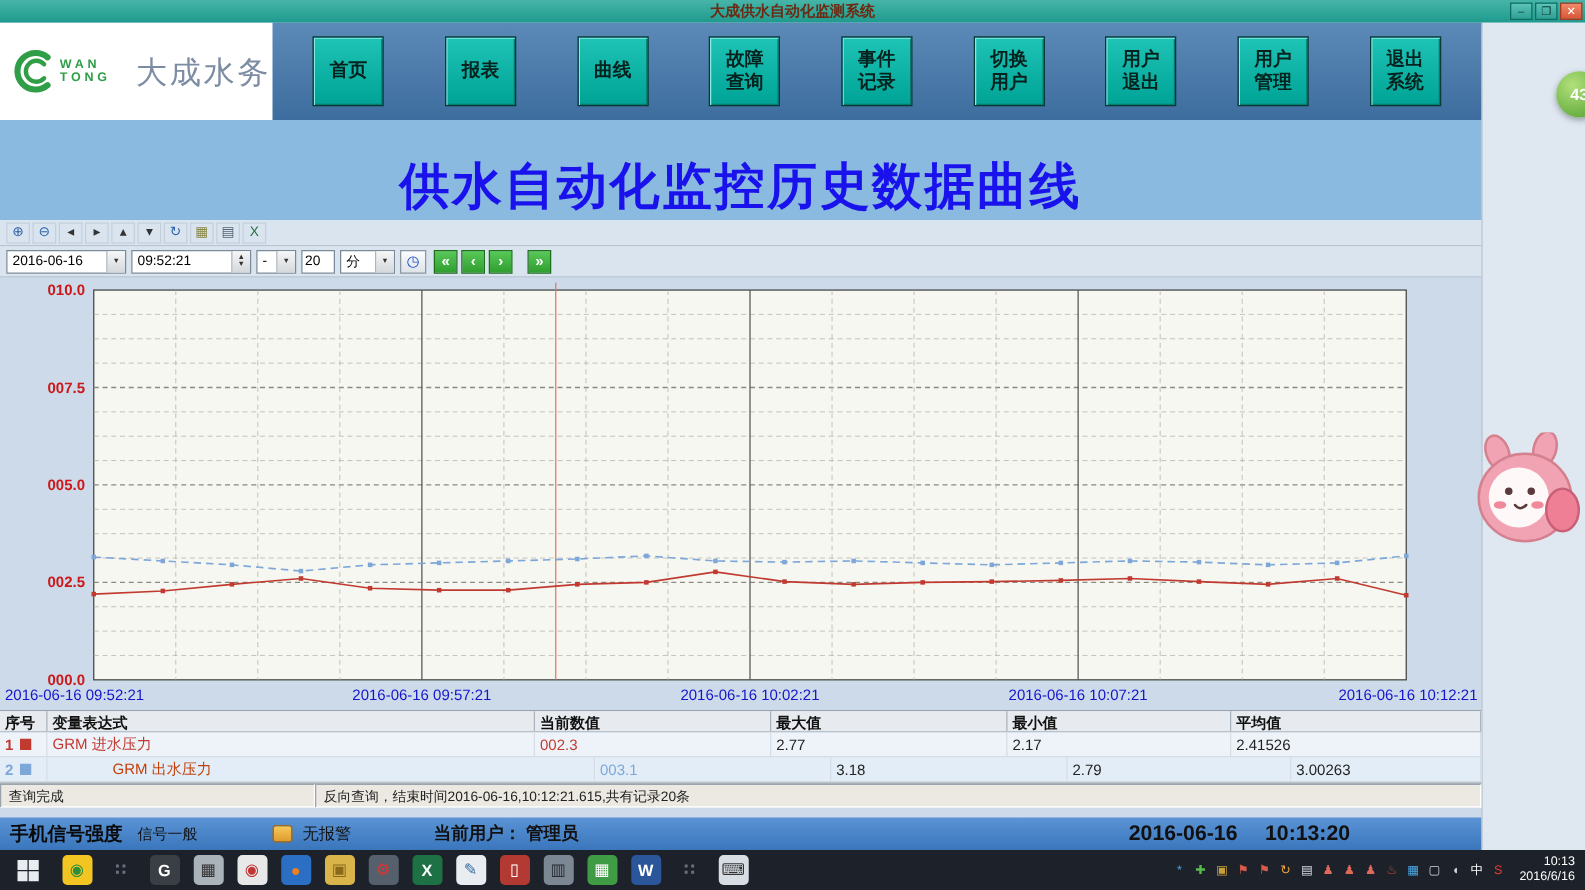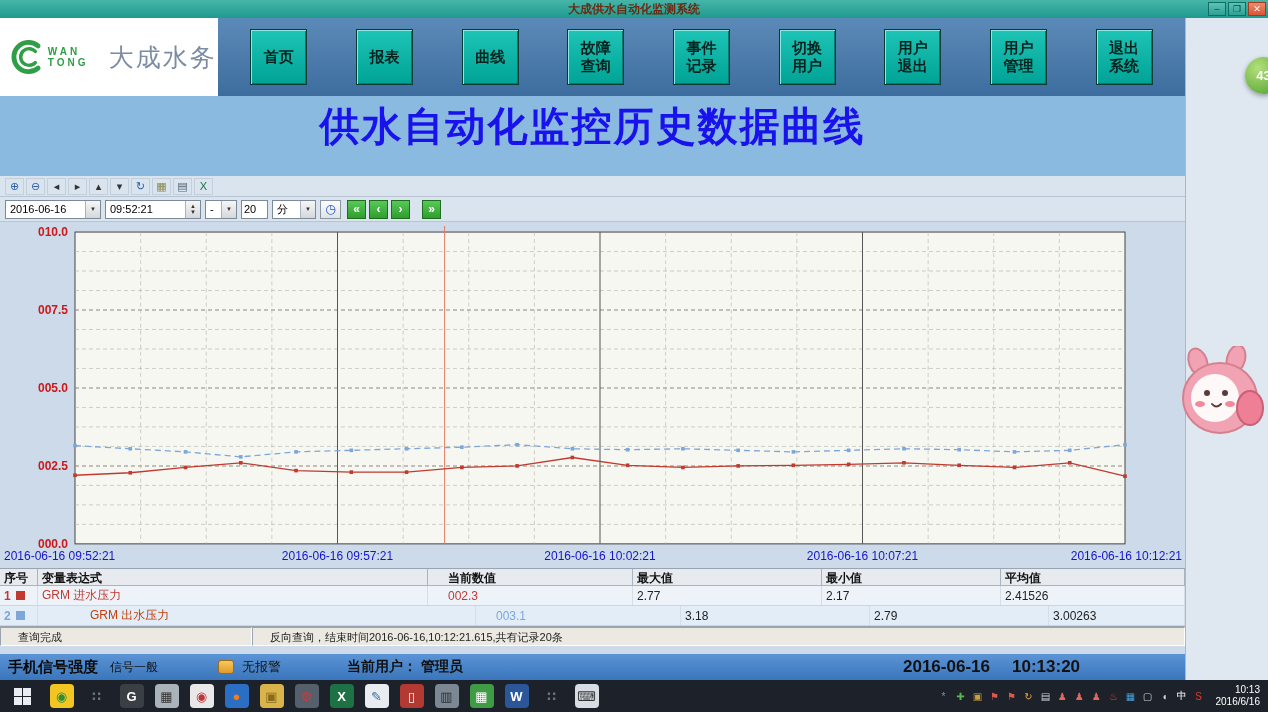--- a/index.html
+++ b/index.html
@@ -22,21 +22,21 @@
   .logo{width:218px;background:#fff;display:flex;align-items:center;gap:4px;padding:3px 6px;}
   .logo-left{display:flex;align-items:center;}
   .logo-mark{width:58px;height:48px;}
   .logo-sub{font-size:10px;color:#2f9e46;letter-spacing:3px;font-weight:bold;}
   .brand{font-size:25px;font-weight:normal;color:#7c8ca2;letter-spacing:2px;white-space:nowrap;}
   .nav{flex:1;display:flex;align-items:center;justify-content:space-around;padding:0 8px;}
   .nav-btn{width:57px;height:56px;background:linear-gradient(#1ec4b6,#00a396);border:1px solid #063a34;box-shadow:inset 1px 1px 0 #8fe8de, inset -1px -1px 0 #057a6e;cursor:pointer;padding:0;}
   .nav-label{display:block;white-space:pre-line;font-size:15px;font-weight:bold;color:#06221e;line-height:1.2;}
 
   
-  .banner{height:80px;background:#8abadf;display:flex;align-items:flex-start;justify-content:center;flex:0 0 auto;}
+  .banner{height:80px;background:#8abadf;display:flex;align-items:flex-end;justify-content:center;flex:0 0 auto;}
   .banner-title{font-size:40px;font-weight:bold;color:#1a12ec;margin-top:3px;letter-spacing:2px;}
 
   
   .workspace{flex:1;display:flex;flex-direction:column;background:#ccdaea;min-height:0;}
   .tbar1{height:21px;display:flex;align-items:center;gap:2px;padding:1px 5px;background:#d9e4ef;border-bottom:1px solid #b8c4d2;flex:0 0 auto;}
   .t1btn{width:19px;height:17px;font-size:11px;line-height:14px;background:#d9e4ef;border:1px solid #c3cfdb;cursor:pointer;padding:0;}
   .tbar2{height:25px;display:flex;align-items:center;gap:4px;padding:2px 5px;background:#d9e4ef;border-bottom:1px solid #b8c4d2;flex:0 0 auto;}
   .combo{display:flex;align-items:center;height:19px;background:#fff;border:1px solid #7a8a99;font-size:11px;padding-left:4px;cursor:pointer;}
   .combo .cval{flex:1;white-space:nowrap;}
   .combo .arrow,.combo .spin{width:15px;height:100%;background:linear-gradient(#f6f6f6,#d4d8dc);border-left:1px solid #aab4be;display:flex;align-items:center;justify-content:center;font-size:6px;color:#333;}
@@ -48,30 +48,30 @@
   .gbtn{width:19px;height:19px;background:linear-gradient(#58c858,#2f9e2f);border:1px solid #1c6e1c;color:#fff;font-weight:bold;font-size:12px;line-height:15px;cursor:pointer;padding:0;}
   .gnav .gbtn:last-child{margin-left:9px;}
 
   .chartwrap{flex:1;min-height:0;padding-top:2px;}
   .chartwrap svg{width:100%;height:100%;display:block;}
 
   
   .dtable{background:#eef3f9;border-top:1px solid #98a4b0;font-size:12px;flex:0 0 auto;}
   .thead{display:flex;height:17px;background:#e7ebef;border-bottom:1px solid #aab4be;font-weight:bold;color:#111;}
   .thead span{padding:1px 4px;border-right:1px solid #aab4be;overflow:hidden;white-space:nowrap;}
-  .c0{width:38px;} .c1{width:390px;} .c2{width:189px;margin-left:16px;} .c3{width:189px;} .c4{width:179px;} .c5{flex:1;}
+  .c0{width:38px;} .c1{width:390px;} .c2{width:189px;} .c3{width:189px;} .c4{width:179px;} .c5{flex:1;}
   .trow{display:flex;height:20px;border-bottom:1px solid #cdd5dd;align-items:center;background:#eef3f9;}
   .trows .trow:nth-of-type(2){background:#e3edf7;}
   .tc{padding:0 4px;border-right:1px solid #d5dde5;overflow:hidden;white-space:nowrap;color:#222;height:100%;display:flex;align-items:center;}
   .rownum{font-weight:bold;margin-right:5px;font-style:normal;}
   .swatch{width:9px;height:9px;display:inline-block;font-style:normal;}
 
   
   .statusbar{height:20px;display:flex;background:#ece9e2;border-top:1px solid #98a4b0;font-size:11px;color:#222;flex:0 0 auto;}
-  .status-cell{border:1px solid;border-color:#9aa4ae #ffffff #ffffff #9aa4ae;padding:2px 17px;white-space:nowrap;overflow:hidden;}
+  .status-cell{border:1px solid;border-color:#9aa4ae #ffffff #ffffff #9aa4ae;padding:2px 6px;white-space:nowrap;overflow:hidden;}
   .status-cell.left{width:252px;}
   .status-cell.right{flex:1;}
 
   
   .bottombar{height:26px;margin-top:8px;background:linear-gradient(#5b94d6,#3a76bc);display:flex;align-items:center;position:relative;font-size:12px;color:#111;flex:0 0 auto;}
   .sig-label{font-weight:bold;font-size:15px;margin-left:8px;color:#0a0a0a;}
   .sig-val{font-size:12px;margin-left:12px;}
   .alarm-ic{width:16px;height:14px;background:linear-gradient(#f6c95a,#e09a2e);border:1px solid #a06a16;margin-left:60px;border-radius:3px;}
   .alarm{margin-left:8px;font-size:13px;}
   .user{margin-left:66px;font-weight:bold;font-size:14px;}

